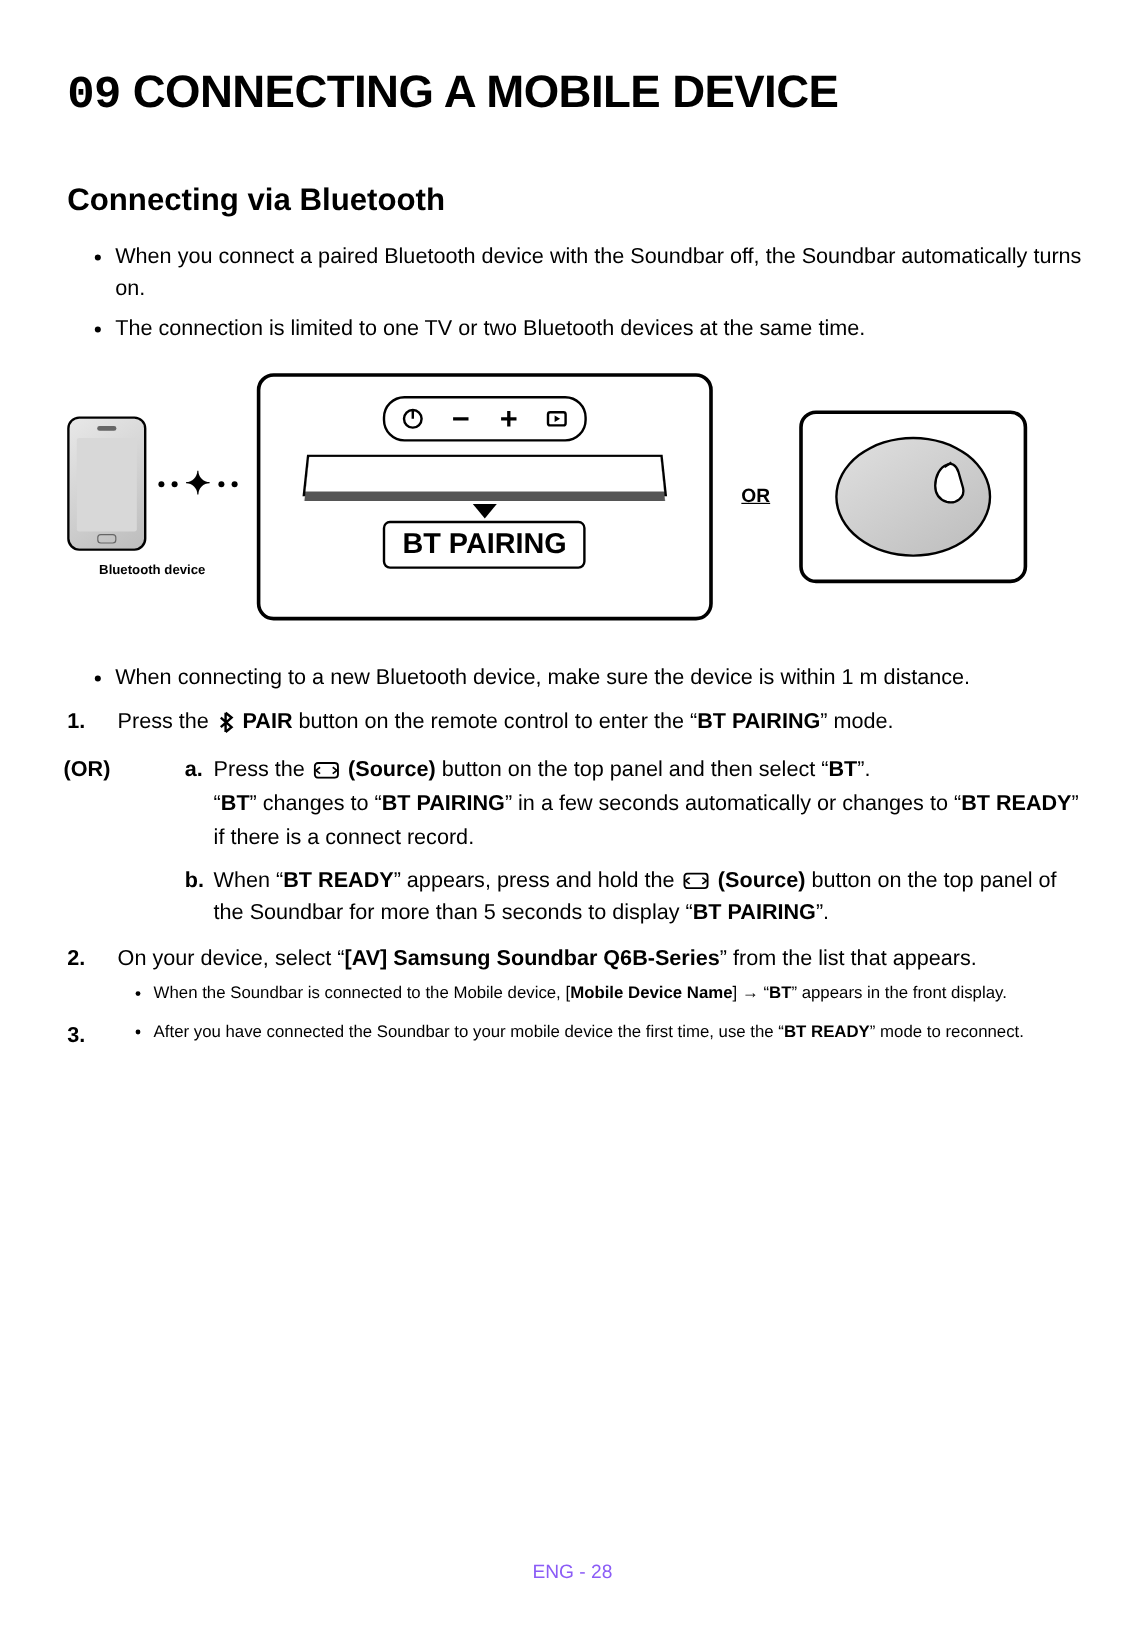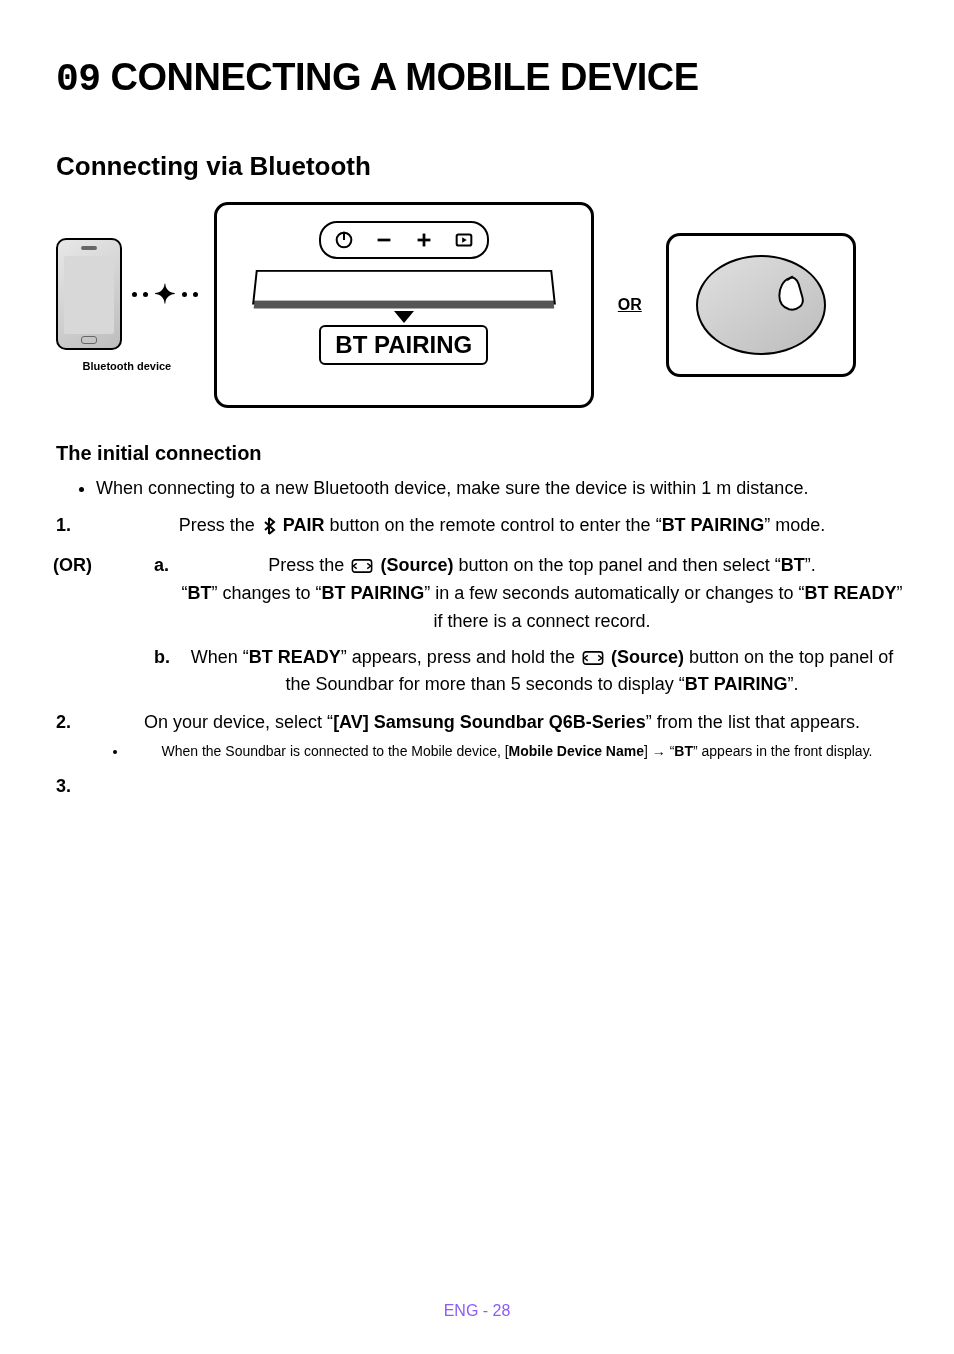--- a/index.html
+++ b/index.html
@@ -141,21 +141,20 @@
     counter-reset: item;
     list-style: none;
     margin: 0; padding: 0;
   }
   ol.main > li {
     position: relative;
     padding-left: 42px;
     font-size: 18px;
     line-height: 1.55;
     margin: 10px 0;
-    text-align: center;
   }
   ol.main > li::before {
     counter-increment: item;
     content: counter(item) ".";
     position: absolute; left: 0;
     font-weight: 700;
   }
   .or-marker {
     position: absolute;
     left: -3px;
@@ -207,20 +206,24 @@
 
 <div class="page">
 
   <h1 class="h1">
     <span class="num">09</span><span>CONNECTING A MOBILE DEVICE</span>
   </h1>
 
   <h2 class="h2">Connecting via Bluetooth</h2>
 
 
+  <ul class="plain">
+    <li>When you connect a paired Bluetooth device with the Soundbar off, the Soundbar automatically turns on.</li>
+    <li>The connection is limited to one TV or two Bluetooth devices at the same time.</li>
+  </ul>
 
   <div class="diagram-row">
     <div class="phone-block">
       <div style="display:flex;align-items:center;gap:10px;">
         <div class="phone">
             <div class="phone-screen"></div>
           </div>
         <div class="bt-dots">
           <span class="dot"></span>
             <span class="dot"></span>
@@ -260,21 +263,20 @@
     <div class="disc-box">
       <div class="disc">
         <svg class="finger" width="58" height="58" viewBox="0 0 60 60">
           <path d="M20 38 C20 30 24 22 30 20 C34 18 38 20 40 26 L44 40 C46 48 38 54 30 52 C24 50 20 46 20 38 Z" fill="#fff" stroke="#000" stroke-width="2"></path>
           <path d="M28 22 L34 18" stroke="#000" stroke-width="2"></path>
         </svg>
       </div>
     </div>
   </div>
 
-  <h3 class="h3">The initial connection</h3>
 
   <ul class="plain" style="margin-bottom:4px;">
     <li>When connecting to a new Bluetooth device, make sure the device is within 1 m distance.</li>
   </ul>
 
   <ol class="main">
     <li style="position:relative;">
       <span>Press the </span>
       <svg class="inline-icon" width="14" height="18" viewBox="0 0 14 18">
           <path d="M7 1 L7 17 M7 1 L12 5 L3 13 M7 17 L12 13 L3 5" fill="none" stroke="#000" stroke-width="2"></path>
@@ -311,18 +313,23 @@
     <li>
       <span>On your device, select “</span><b>[AV] Samsung Soundbar Q6B-Series</b><span>” from the list that appears.</span>
       <ul class="nested">
         <li>
           <span>When the Soundbar is connected to the Mobile device, [</span><b>Mobile Device Name</b><span>] → “</span><b>BT</b><span>” appears in the front display.</span>
         </li>
       </ul>
     </li>
 
     <li>
+      <ul class="nested">
+        <li>
+          <span>After you have connected the Soundbar to your mobile device the first time, use the “</span><b>BT READY</b><span>” mode to reconnect.</span>
+        </li>
+      </ul>
     </li>
   </ol>
 
 </div>
 
 <div class="footer">ENG - 28</div>
 
 </body></html>

